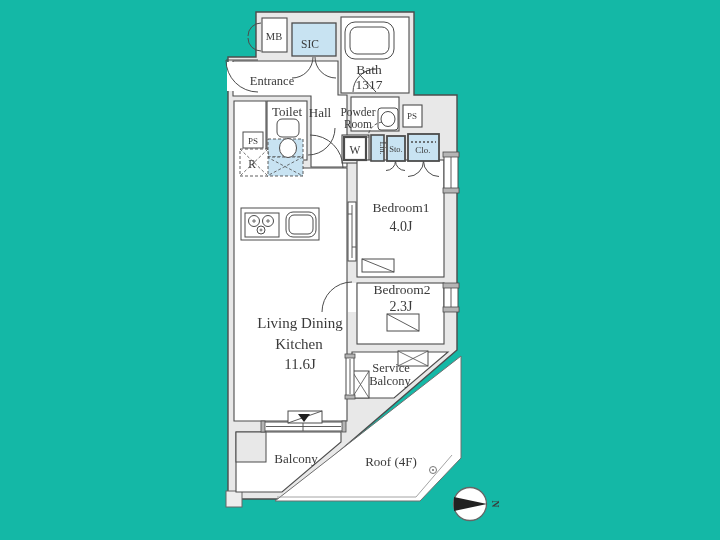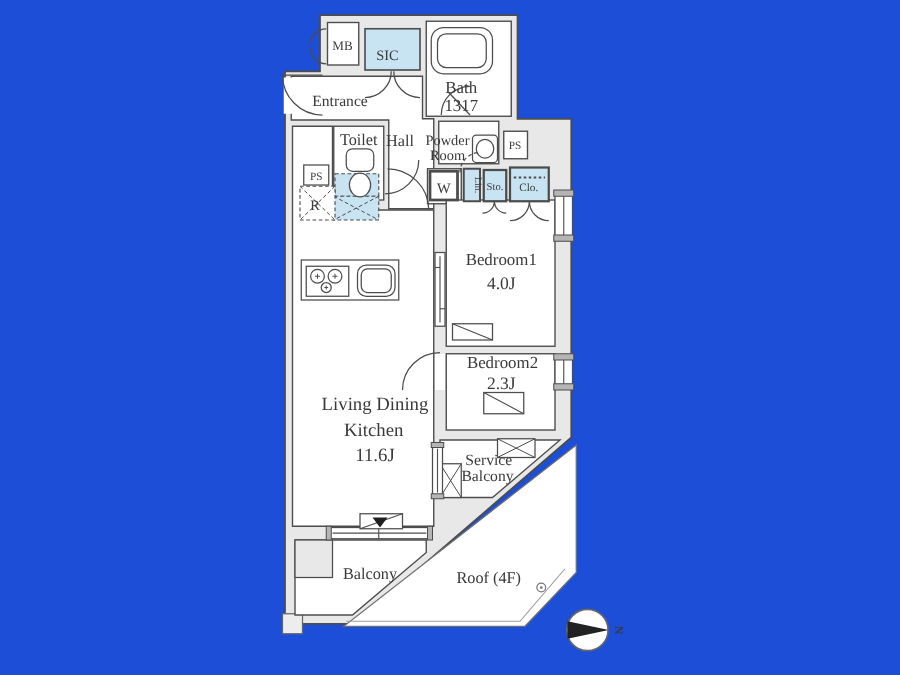--- a/index.html
+++ b/index.html
@@ -1,16 +1,16 @@
 <!DOCTYPE html>
 <html><head>
 <meta charset="utf-8">
 <style>
   html,body{margin:0;padding:0;background:#ffffff;}
-  .stage{position:relative;width:720px;height:540px;background:#1d4ed8;overflow:hidden;}
+  .stage{position:relative;width:720px;height:540px;background:#14b8a6;overflow:hidden;}
   svg{position:absolute;left:0;top:0;}
   text{font-family:"Liberation Serif","DejaVu Serif",serif;fill:#3a3a3a;}
   .room{fill:#ffffff;stroke:#4c4c4c;stroke-width:1.1;}
   .wallslab{fill:#e8e8e8;stroke:#4c4c4c;stroke-width:1.4;}
   .blue{fill:#c8e3f2;stroke:#4c4c4c;}
   .fx{fill:#ffffff;stroke:#4c4c4c;stroke-width:1;}
   .arc{fill:none;stroke:#4c4c4c;stroke-width:1;}
   .thin{fill:none;stroke:#9a9a9a;stroke-width:0.9;}
   .cap{fill:#b5b5b5;stroke:#4c4c4c;stroke-width:0.8;}
   .dash{stroke-dasharray:3 2;}

